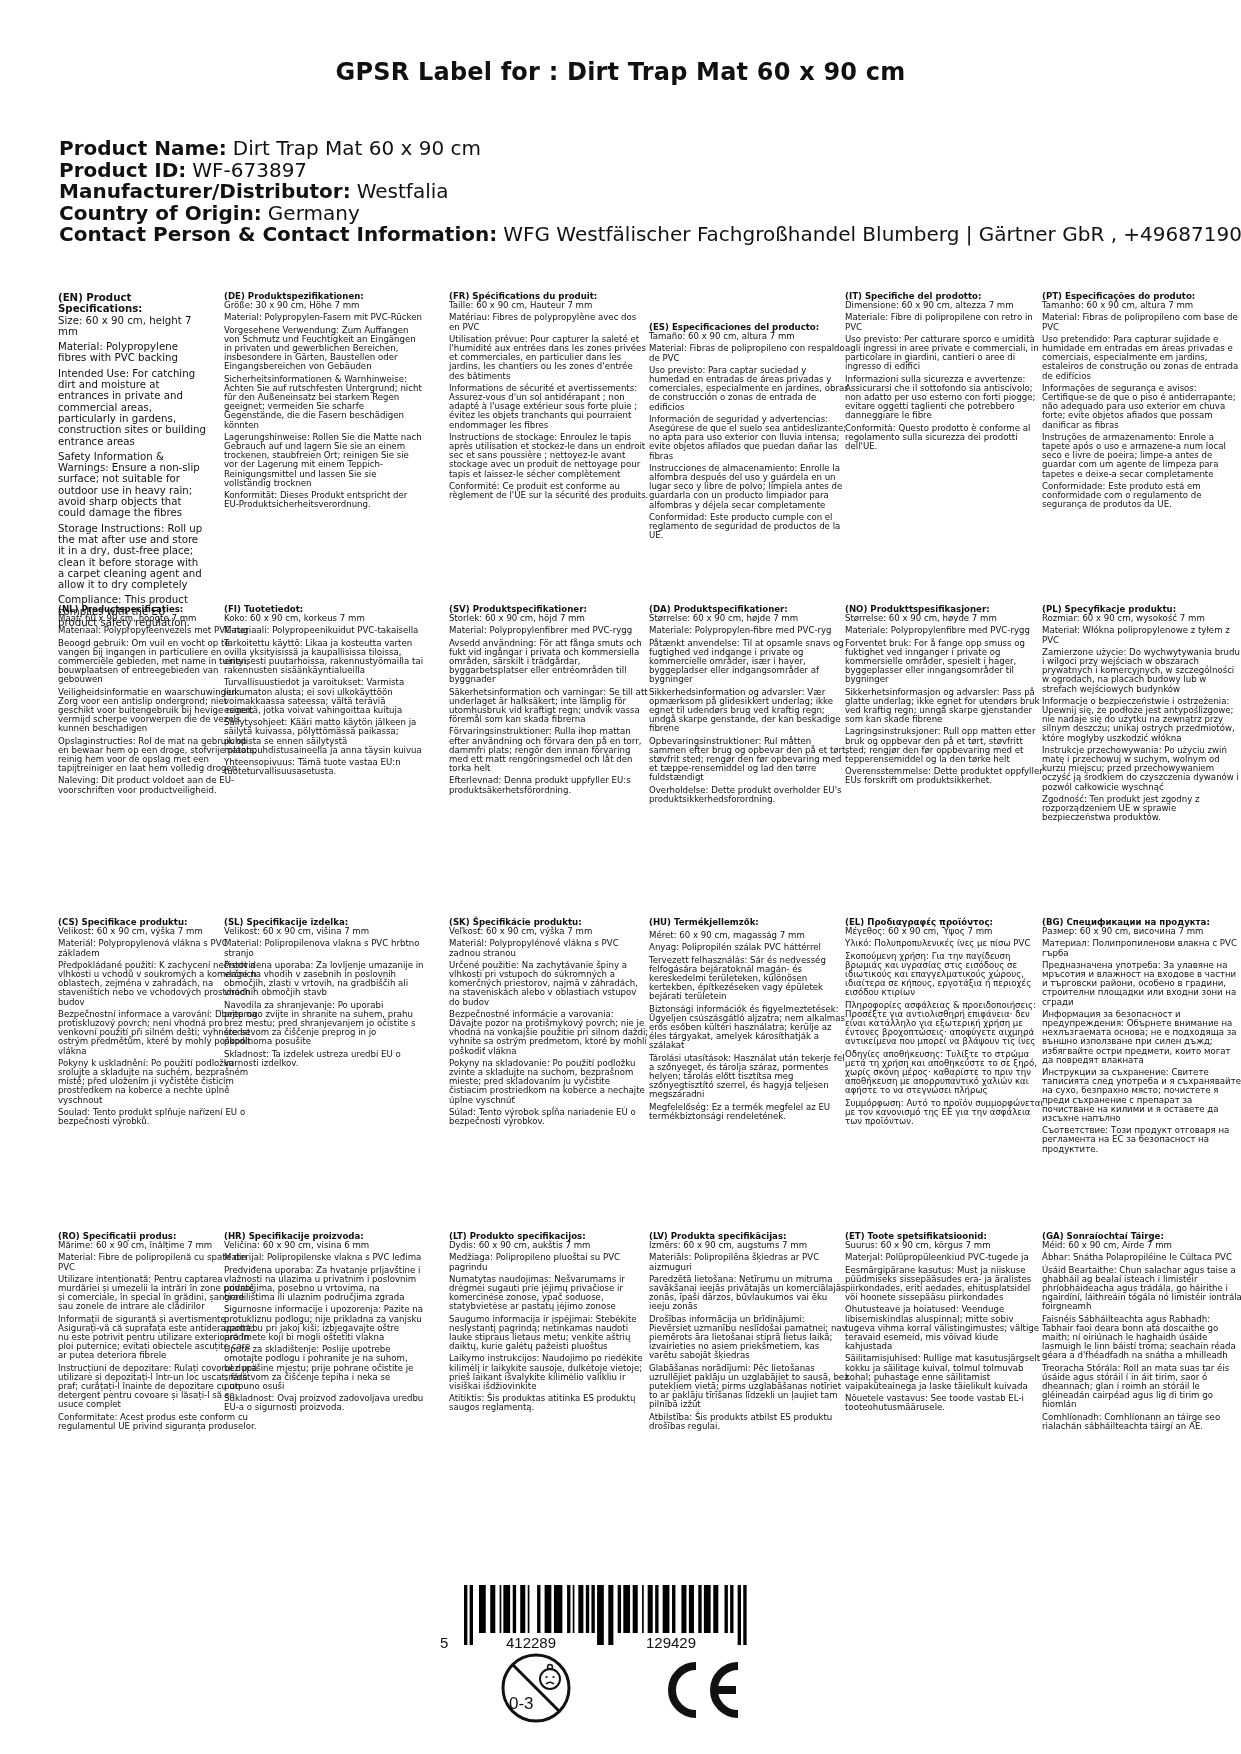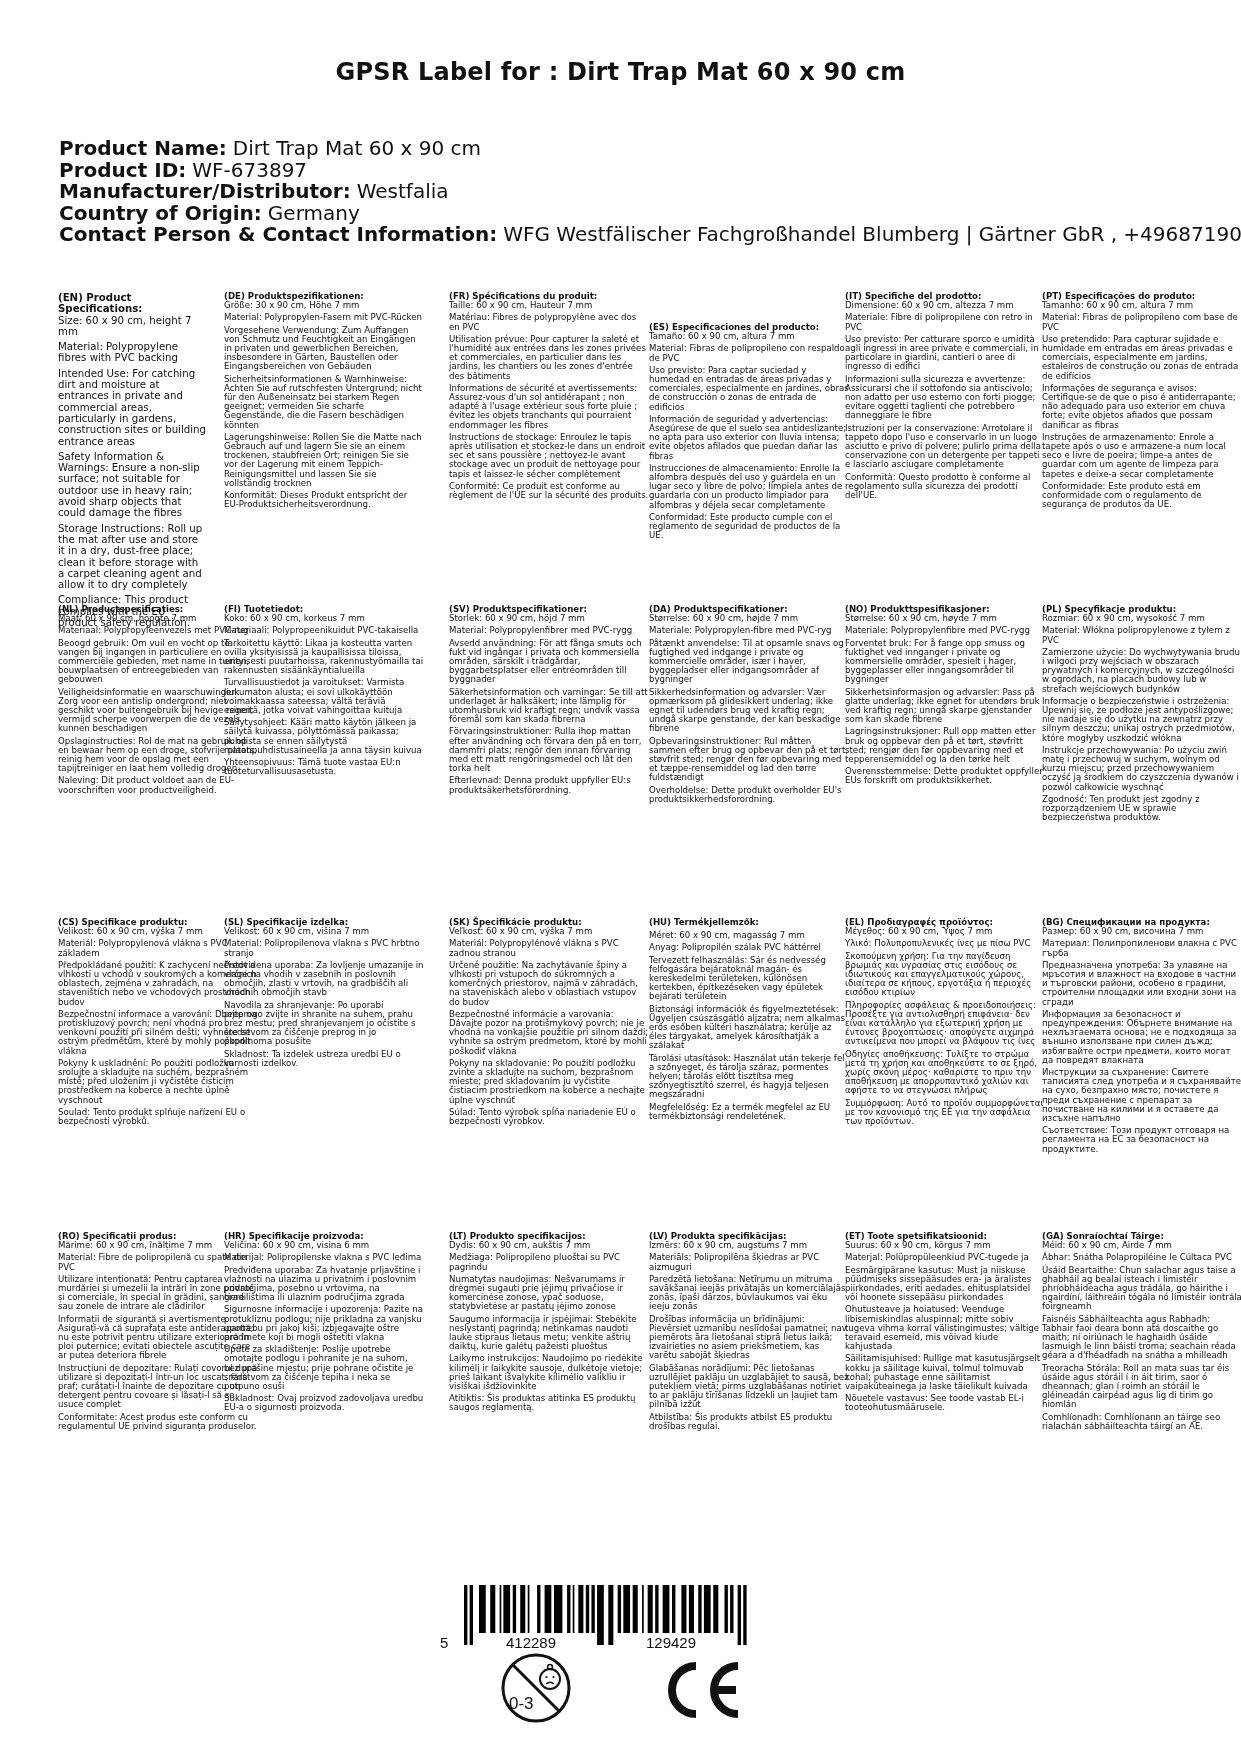--- a/index.html
+++ b/index.html
@@ -68,21 +68,20 @@
       <span class="p">Información de seguridad y advertencias: Asegúrese de que el suelo sea antideslizante; no apta para uso exterior con lluvia intensa; evite objetos afilados que puedan dañar las fibras</span>
       <span class="p">Instrucciones de almacenamiento: Enrolle la alfombra después del uso y guárdela en un lugar seco y libre de polvo; límpiela antes de guardarla con un producto limpiador para alfombras y déjela secar completamente</span>
       <span class="p">Conformidad: Este producto cumple con el reglamento de seguridad de productos de la UE.</span>
     </div>
     <div class="col" style="left: 845px; top: 292px;">
       <span class="hd">(IT) Specifiche del prodotto:</span>
       <span class="p" style="margin-top: 0px;">Dimensione: 60 x 90 cm, altezza 7 mm</span>
       <span class="p">Materiale: Fibre di polipropilene con retro in PVC</span>
       <span class="p">Uso previsto: Per catturare sporco e umidità agli ingressi in aree private e commerciali, in particolare in giardini, cantieri o aree di ingresso di edifici</span>
       <span class="p">Informazioni sulla sicurezza e avvertenze: Assicurarsi che il sottofondo sia antiscivolo; non adatto per uso esterno con forti piogge; evitare oggetti taglienti che potrebbero danneggiare le fibre</span>
-      <span class="p">Istruzioni per la conservazione: Arrotolare il tappeto dopo l'uso e conservarlo in un luogo asciutto e privo di polvere; pulirlo prima della conservazione con un detergente per tappeti e lasciarlo asciugare completamente</span>
       <span class="p">Conformità: Questo prodotto è conforme al regolamento sulla sicurezza dei prodotti dell'UE.</span>
     </div>
     <div class="col" style="left: 1042px; top: 292px;">
       <span class="hd">(PT) Especificações do produto:</span>
       <span class="p" style="margin-top: 0px;">Tamanho: 60 x 90 cm, altura 7 mm</span>
       <span class="p">Material: Fibras de polipropileno com base de PVC</span>
       <span class="p">Uso pretendido: Para capturar sujidade e humidade em entradas em áreas privadas e comerciais, especialmente em jardins, estaleiros de construção ou zonas de entrada de edifícios</span>
       <span class="p">Informações de segurança e avisos: Certifique-se de que o piso é antiderrapante; não adequado para uso exterior em chuva forte; evite objetos afiados que possam danificar as fibras</span>
       <span class="p">Instruções de armazenamento: Enrole a tapete após o uso e armazene-a num local seco e livre de poeira; limpe-a antes de guardar com um agente de limpeza para tapetes e deixe-a secar completamente</span>
       <span class="p">Conformidade: Este produto está em conformidade com o regulamento de segurança de produtos da UE.</span>

